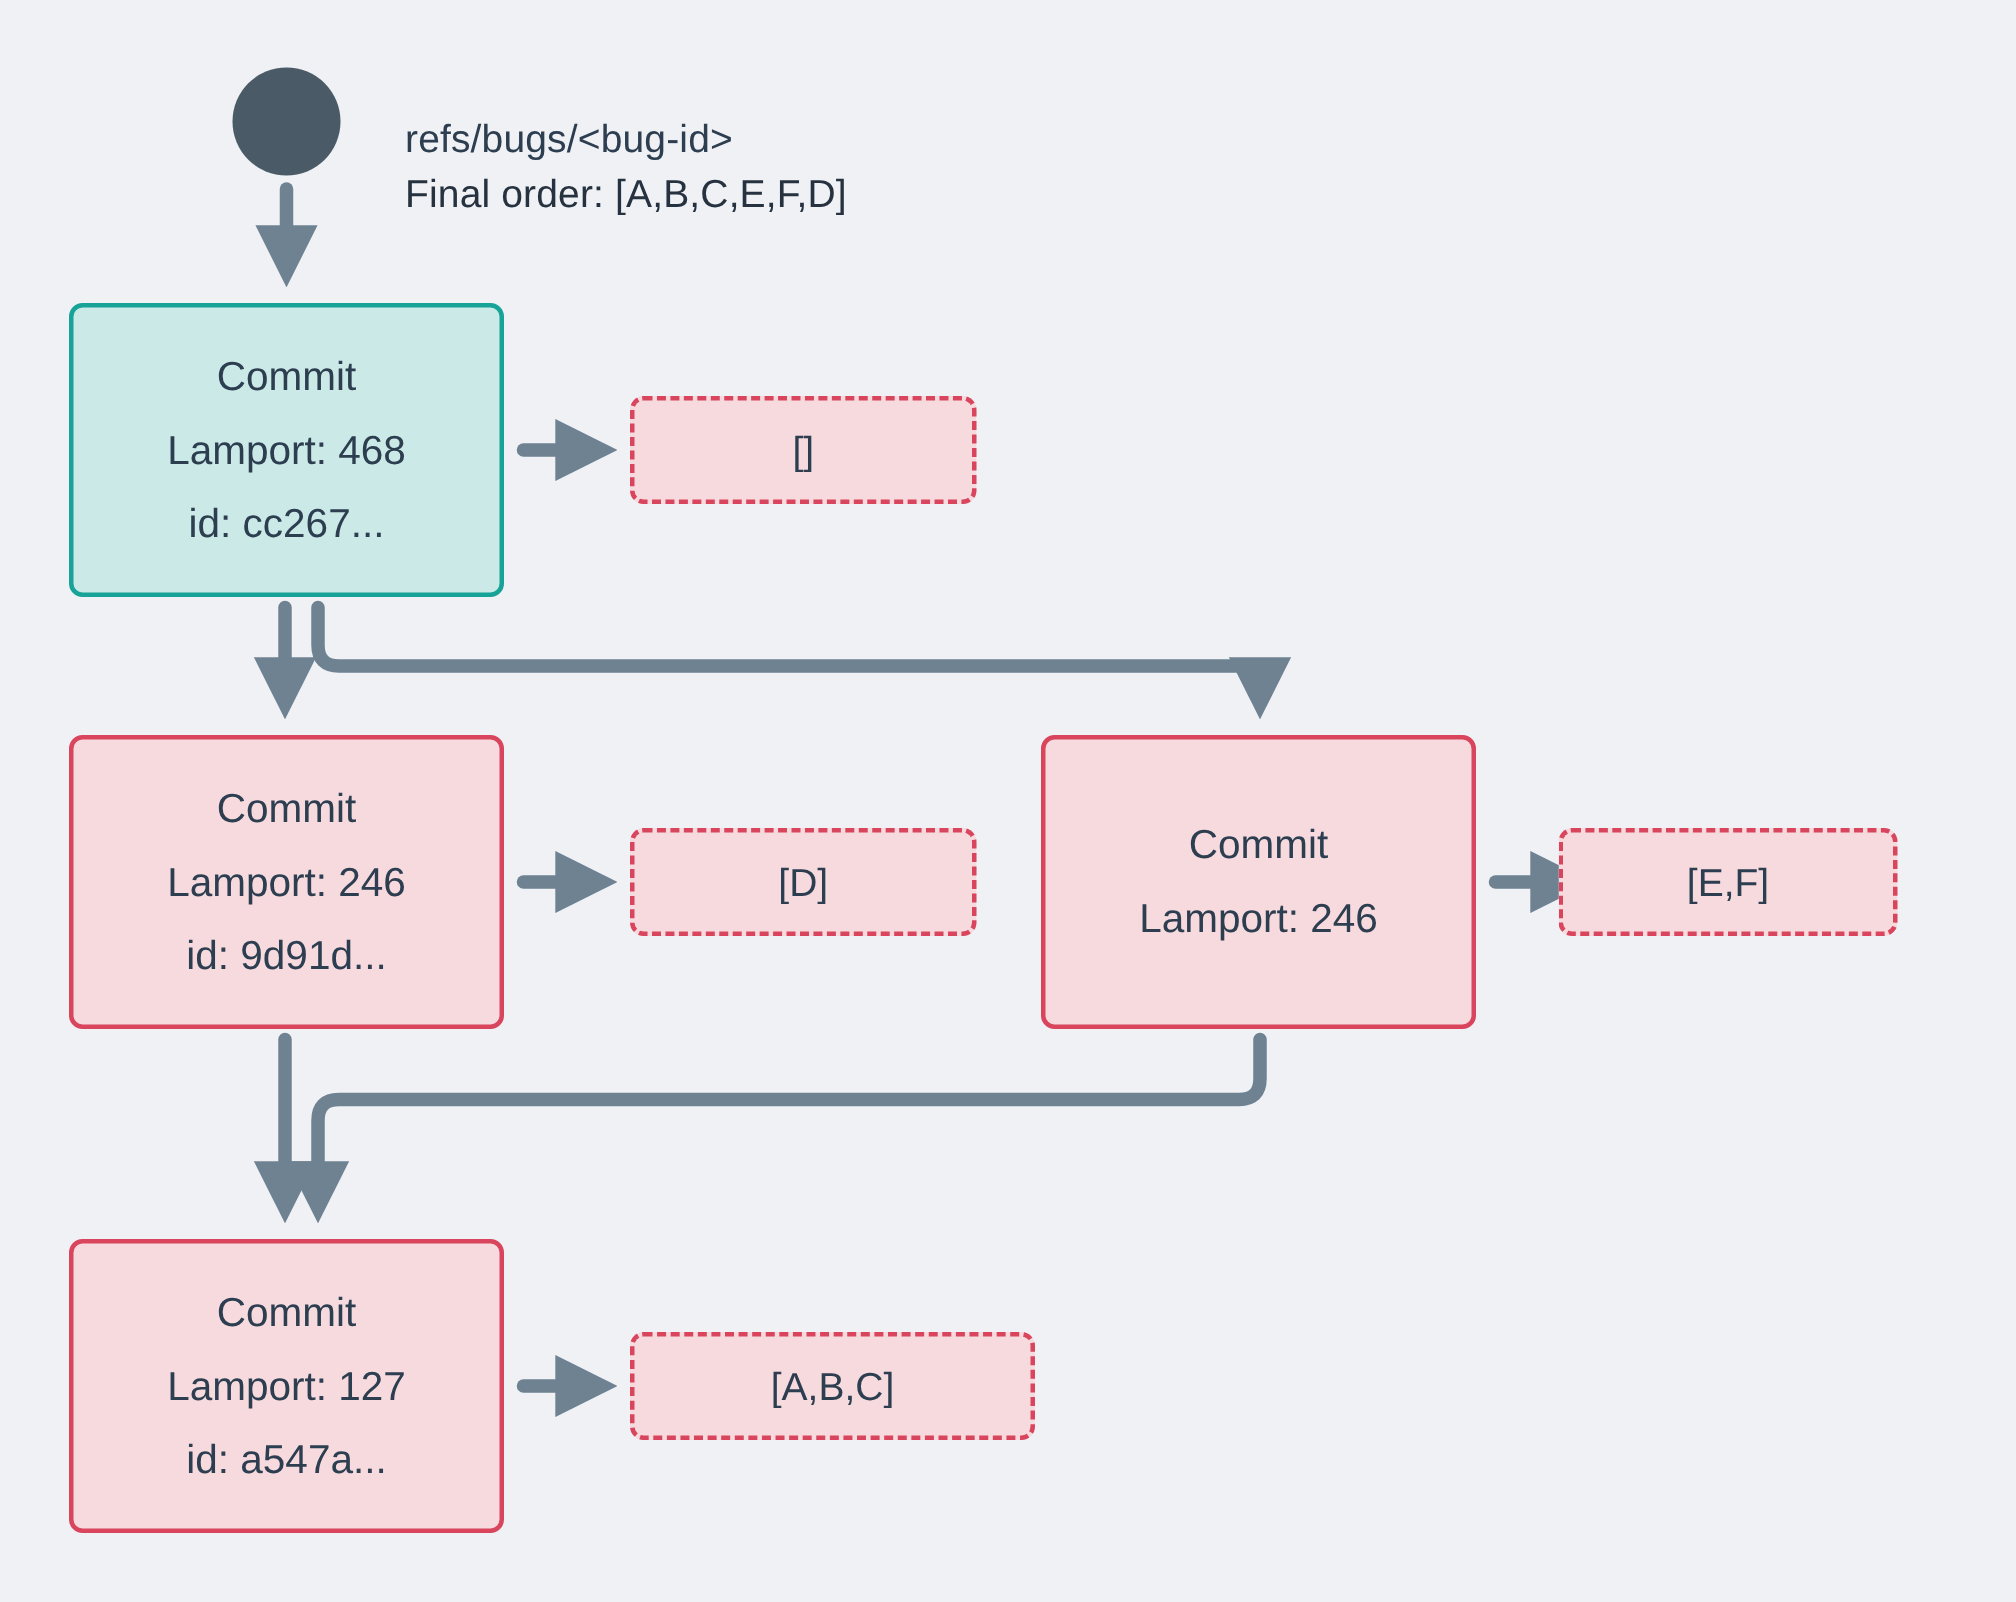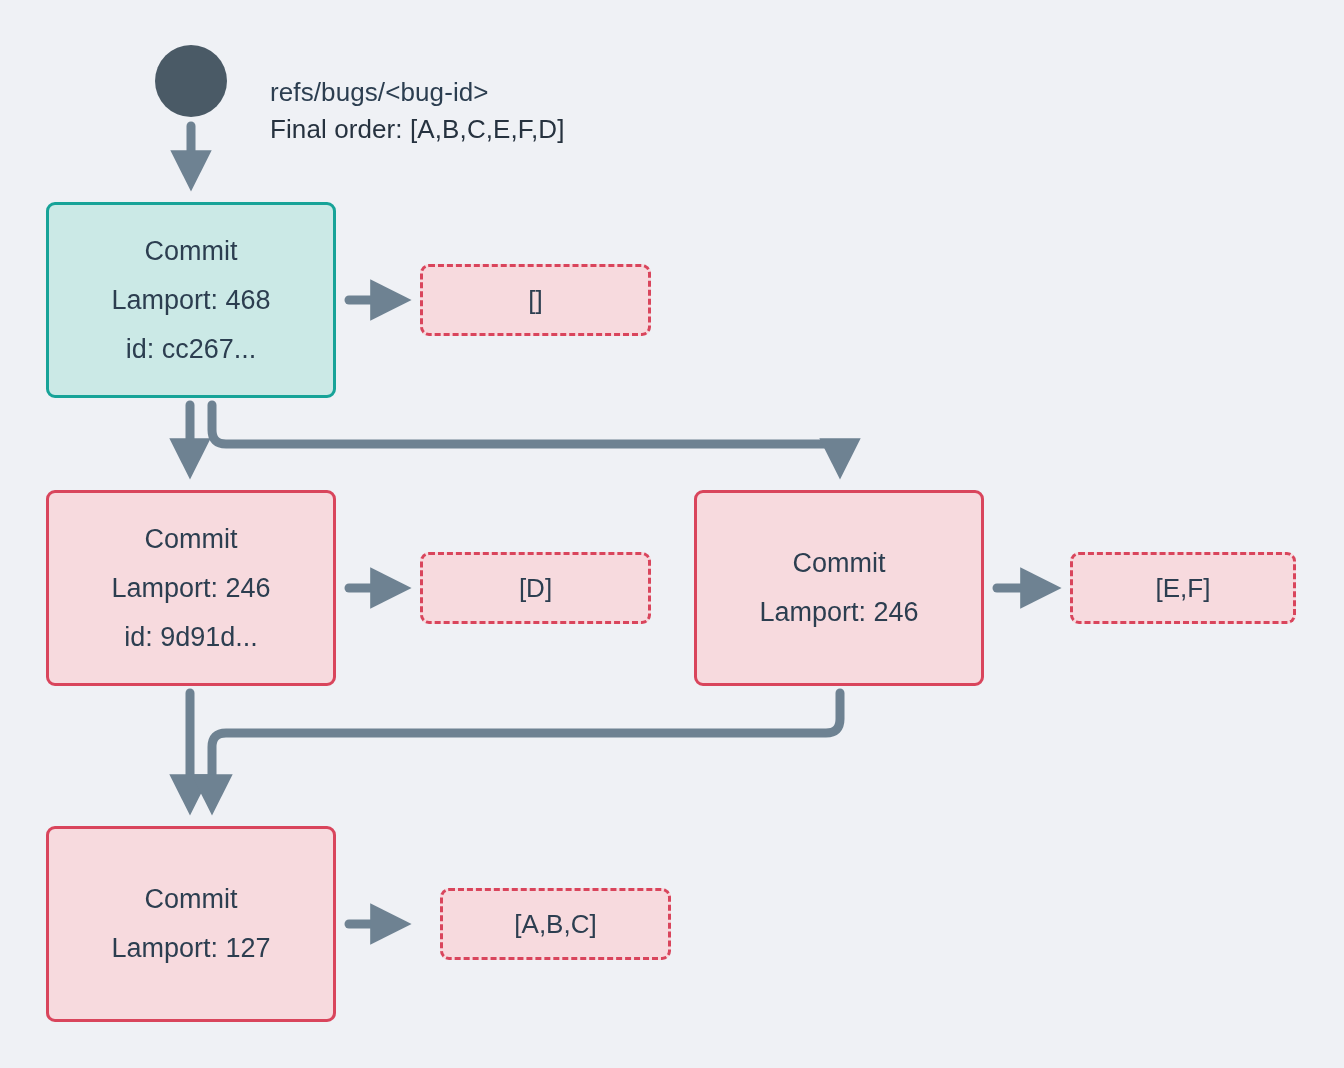--- a/index.html
+++ b/index.html
@@ -109,22 +109,22 @@
   }
 
   
   #node-cc267  { left: 46px;  top: 202px; }
   #node-9d91d  { left: 46px;  top: 490px; }
   #node-5ed52  { left: 694px; top: 490px; }
   #node-a547a  { left: 46px;  top: 826px; }
 
   #ops-empty   { left: 420px;  top: 264px; width: 231px; }
   #ops-d       { left: 420px;  top: 552px; width: 231px; }
-  #ops-ef      { left: 1070px; top: 552px; width: 226px; }
-  #ops-abc     { left: 440px;  top: 888px; width: 231px; }
+  #ops-ef      { left: 1039px; top: 552px; width: 226px; }
+  #ops-abc     { left: 420px;  top: 888px; width: 270px; }
 </style>
 </head>
 <body>
 
 <div id="diagram-root">
 
   <svg class="edge-layer" viewBox="0 0 1344 1068" width="1344" height="1068">
     <defs>
       <marker id="arrowhead" viewBox="0 0 10 10" refX="7.2" refY="5" markerWidth="4.6" markerHeight="4.6" orient="auto-start-reverse">
         <path d="M 0 0 L 10 5 L 0 10 z" fill="#6e8292"></path>
@@ -187,20 +187,21 @@
   </div>
 
   <div id="node-5ed52" class="commit-box">
     <div class="line">Commit</div>
     <div class="line">Lamport: 246</div>
   </div>
 
   <div id="node-a547a" class="commit-box">
     <div class="line">Commit</div>
     <div class="line">Lamport: 127</div>
+    <div class="line">id: a547a...</div>
   </div>
 
   <div id="ops-empty" class="ops-box">
     <span class="ops-text">[]</span>
   </div>
 
   <div id="ops-d" class="ops-box">
     <span class="ops-text">[D]</span>
   </div>
 

